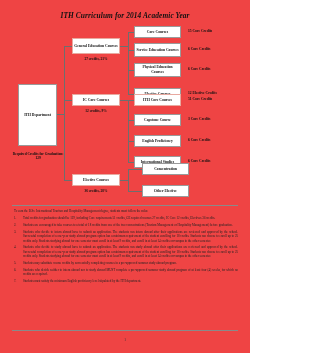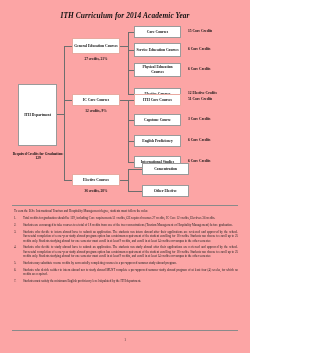--- a/index.html
+++ b/index.html
@@ -12,21 +12,21 @@
     height: 353px;
     font-family: "Liberation Serif", serif;
     color: #1a1a1a;
     position: relative;
     overflow: hidden;
   }
   .page {
     position: relative;
     width: 250px;
     height: 353px;
-    background: #fca5a5;
+    background: #ef4444;
   }
 
   
   .title {
     position: absolute;
     top: 11px;
     left: 0;
     width: 250px;
     text-align: center;
     font-weight: bold;

